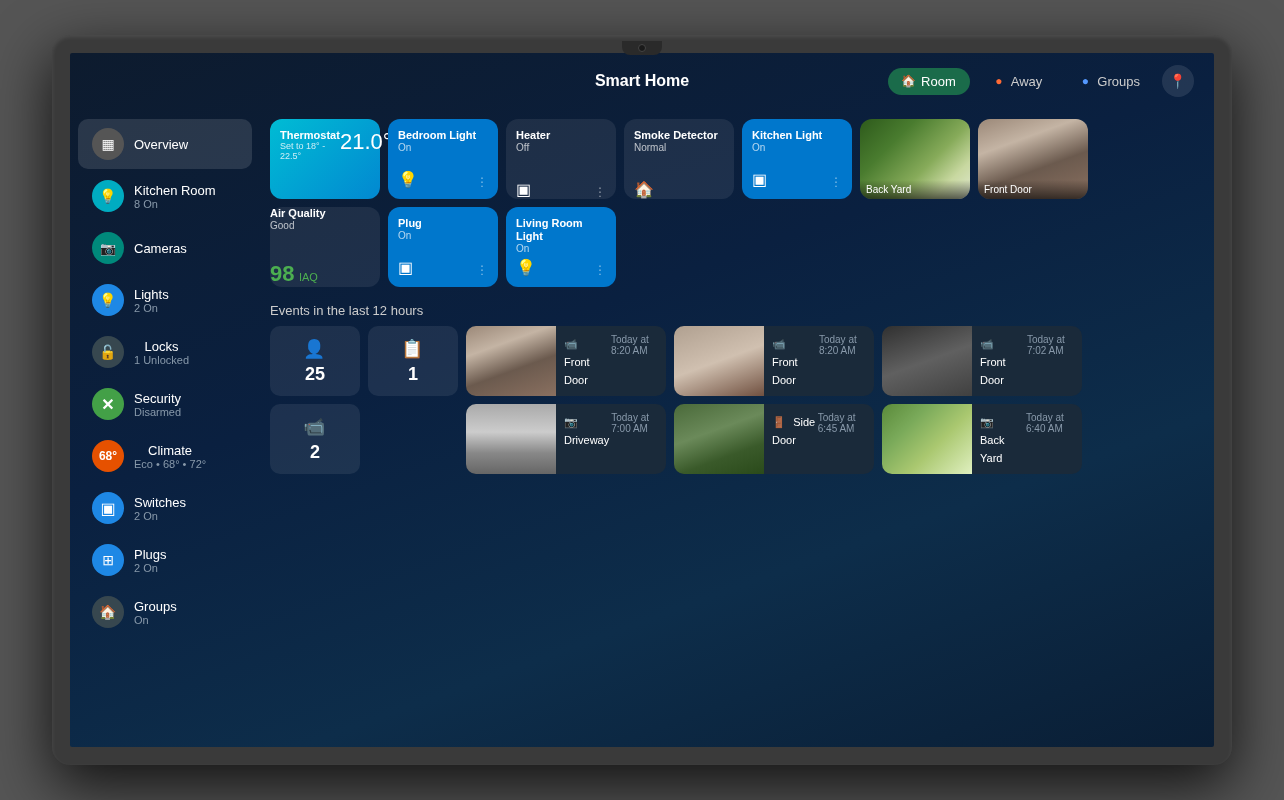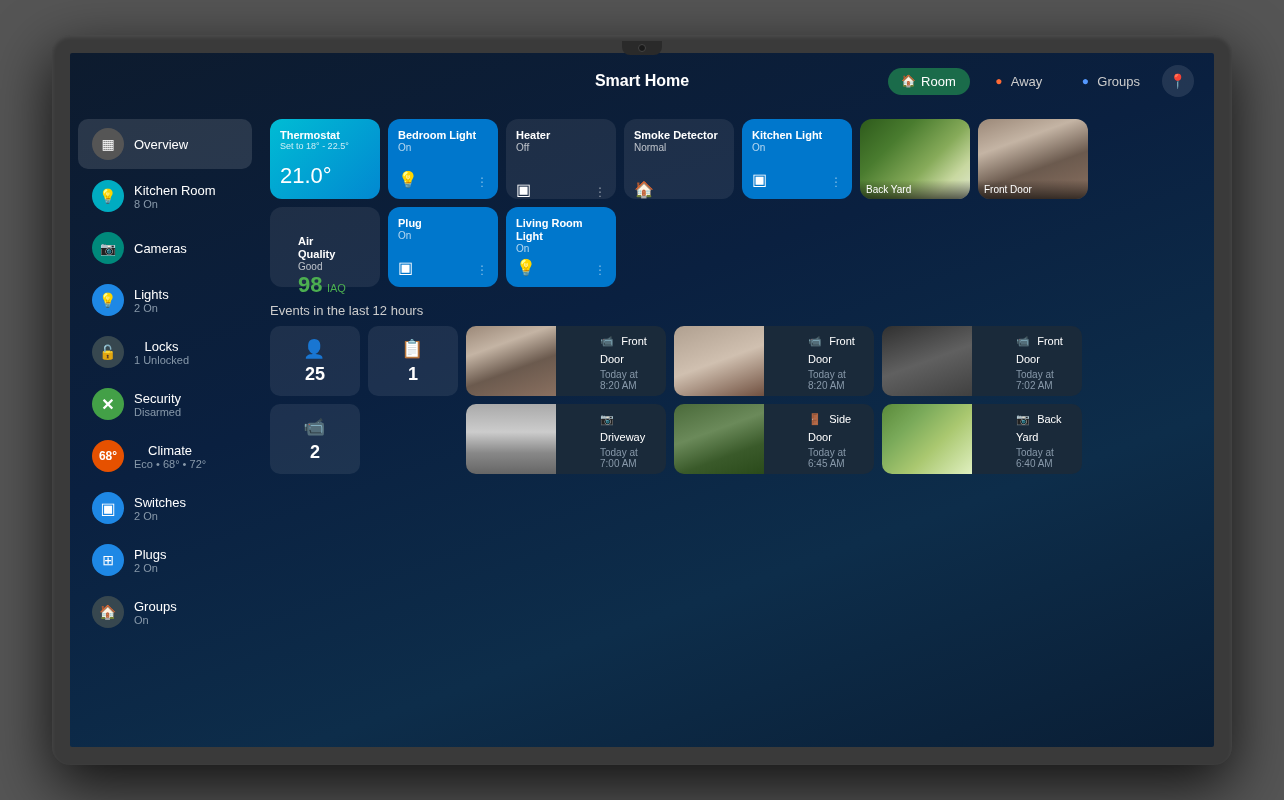--- a/index.html
+++ b/index.html
@@ -226,21 +226,20 @@
 
     
     .thermostat-card {
       width: 110px;
       height: 80px;
       border-radius: 12px;
       padding: 10px;
       background: linear-gradient(135deg, #00bcd4, #0288d1);
       cursor: pointer;
       display: flex;
-      flex-direction: column;
       justify-content: space-between;
     }
 
     .thermo-name { color: #fff; font-size: 11px; font-weight: 600; }
     .thermo-set { color: rgba(255,255,255,0.8); font-size: 9px; }
     .thermo-temp { color: #fff; font-size: 22px; font-weight: 300; }
 
     
     .camera-card {
       width: 110px;
@@ -261,21 +260,21 @@
       background: linear-gradient(transparent, rgba(0,0,0,0.6));
     }
 
     .camera-label { color: #fff; font-size: 10px; font-weight: 500; }
 
     
     .air-card {
       width: 110px;
       height: 80px;
       border-radius: 12px;
-      padding: 28px;
+      padding: 0;
       background: rgba(255,255,255,0.08);
       cursor: pointer;
       display: flex;
       flex-direction: column;
       justify-content: space-between;
     }
 
     .air-value { color: #4CAF50; font-size: 22px; font-weight: 600; }
     .air-unit { color: #4CAF50; font-size: 11px; }
 
@@ -319,24 +318,23 @@
       display: flex;
       align-items: center;
       justify-content: center;
       overflow: hidden;
     }
 
     .event-info {
       flex: 1;
       padding: 8px;
       display: flex;
-      flex-direction: column;
+      flex-direction: row;
       justify-content: center;
       gap: 2px;
-      margin-left: 36px;
     }
 
     .event-name { color: #fff; font-size: 11px; font-weight: 500; }
     .event-time { color: #8899aa; font-size: 10px; }
     .event-device-icon { color: #aaa; font-size: 11px; margin-right: 3px; }
 
     
     .cam-backyard {
       background: linear-gradient(135deg, #2d5a1b 0%, #4a7c2f 30%, #87ab5a 60%, #c8d8a0 80%, #e0e8d0 100%);
       width: 100%;

